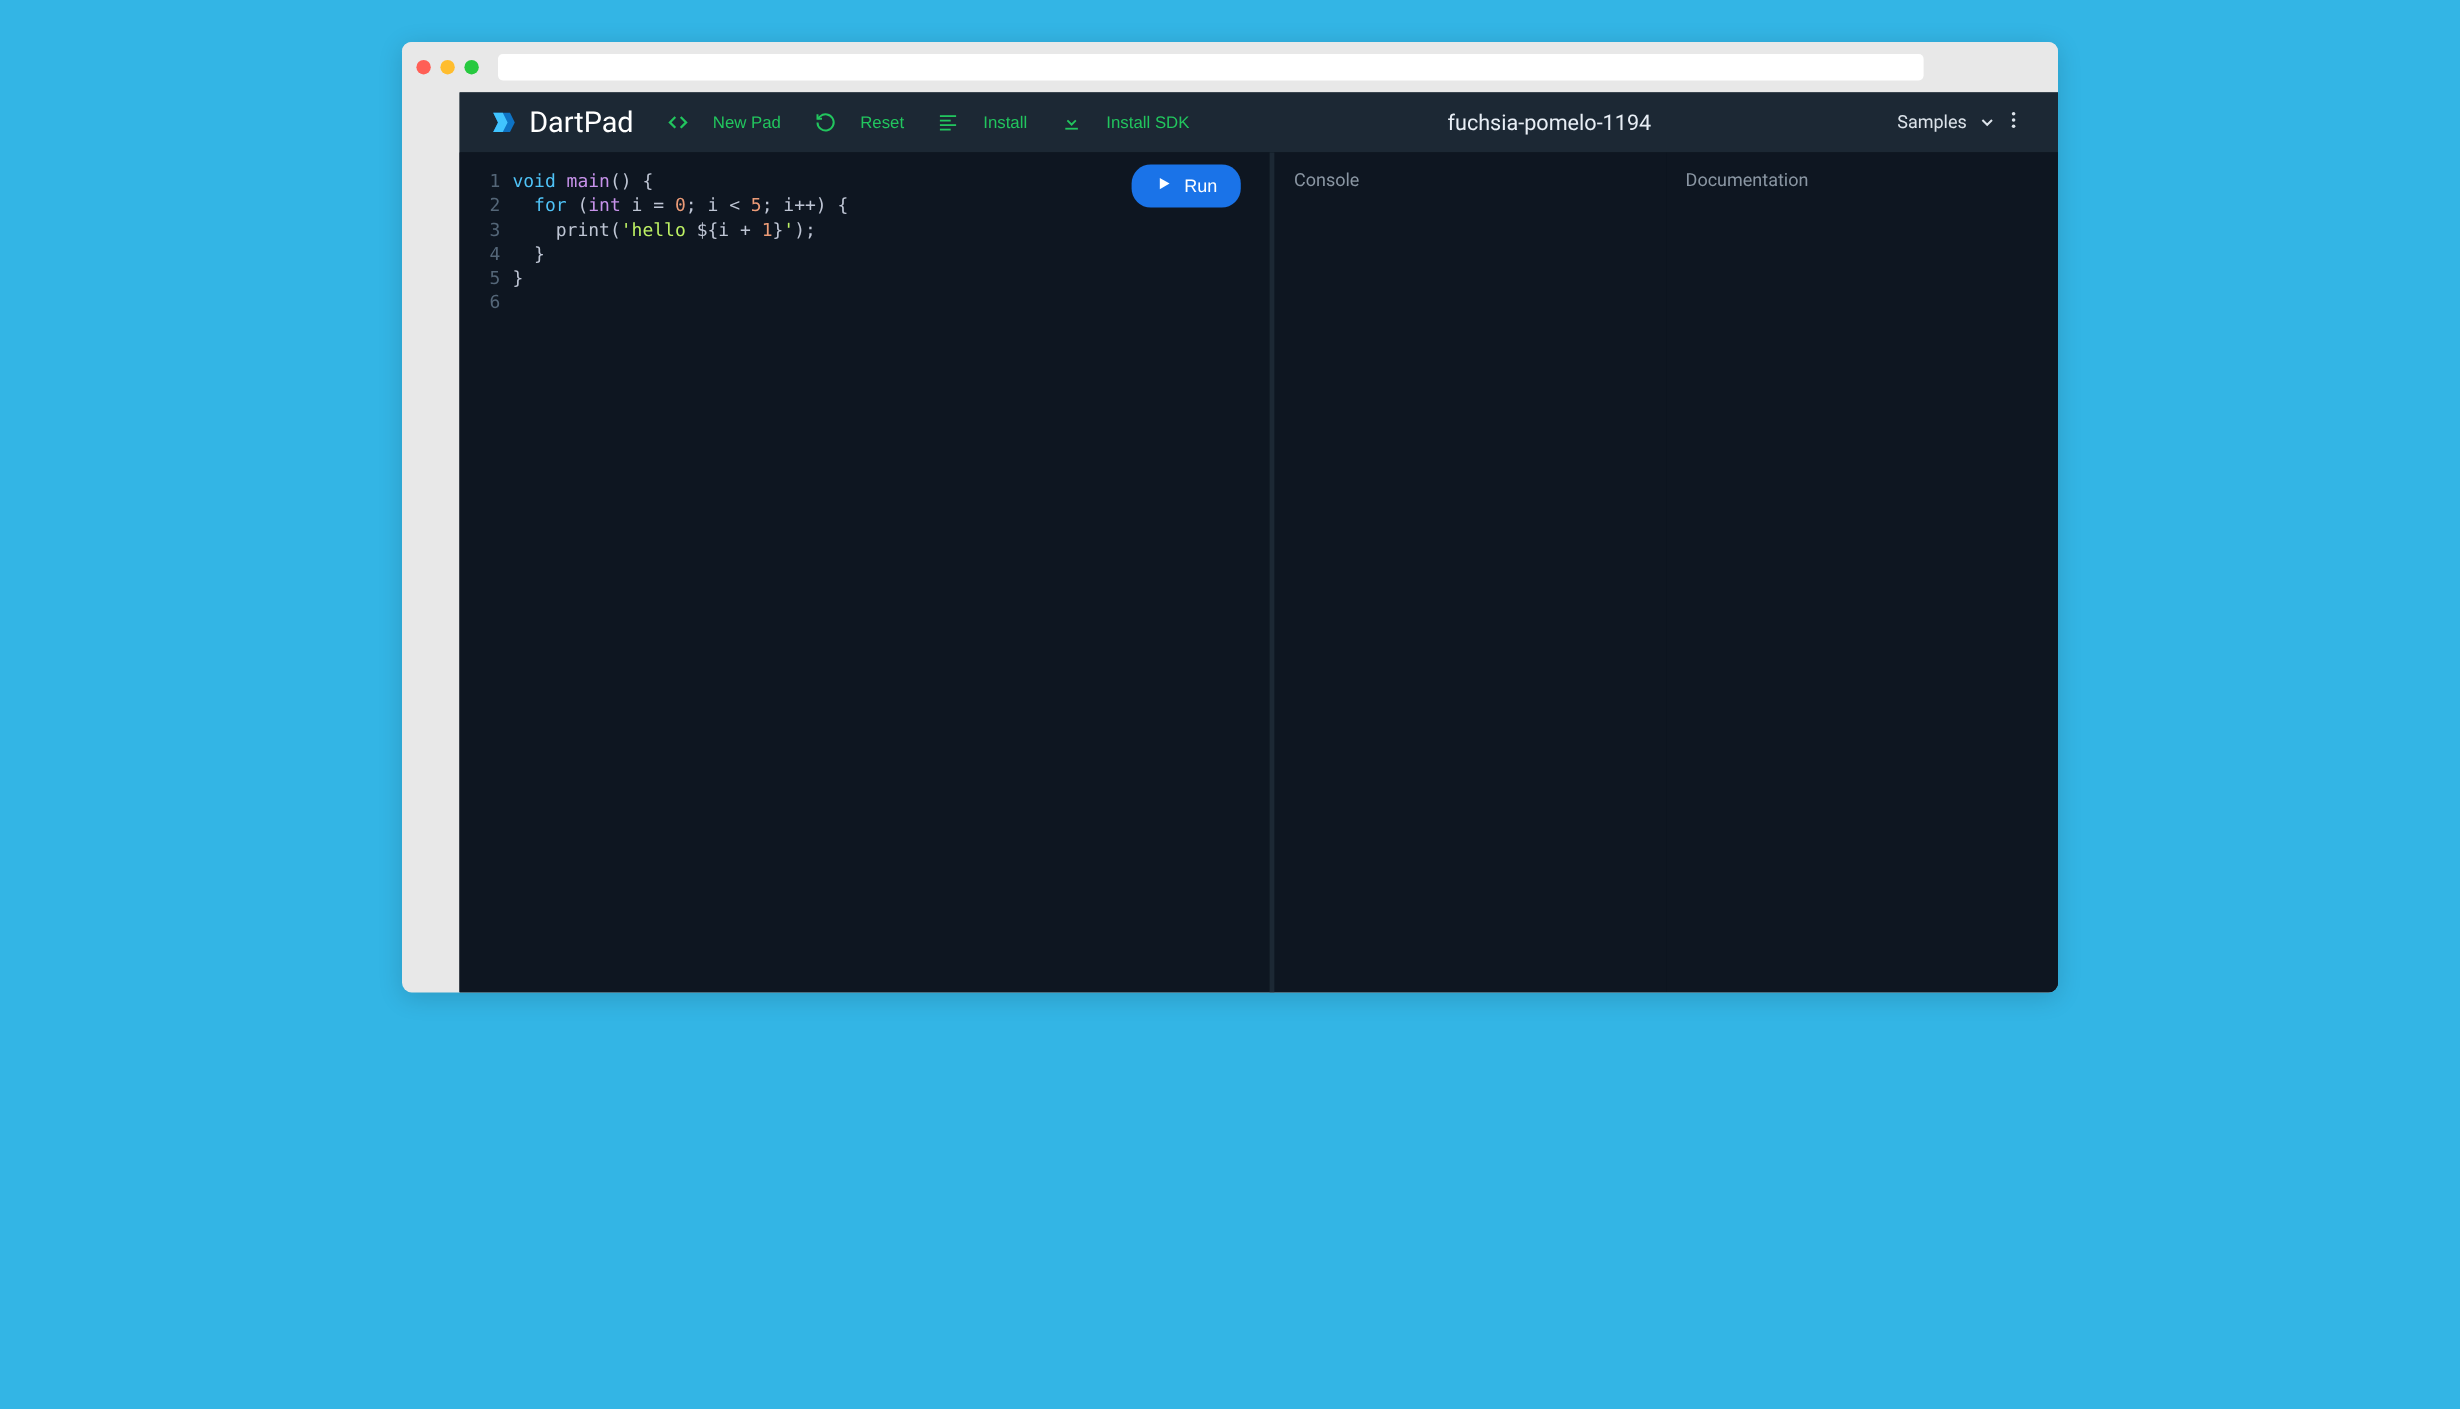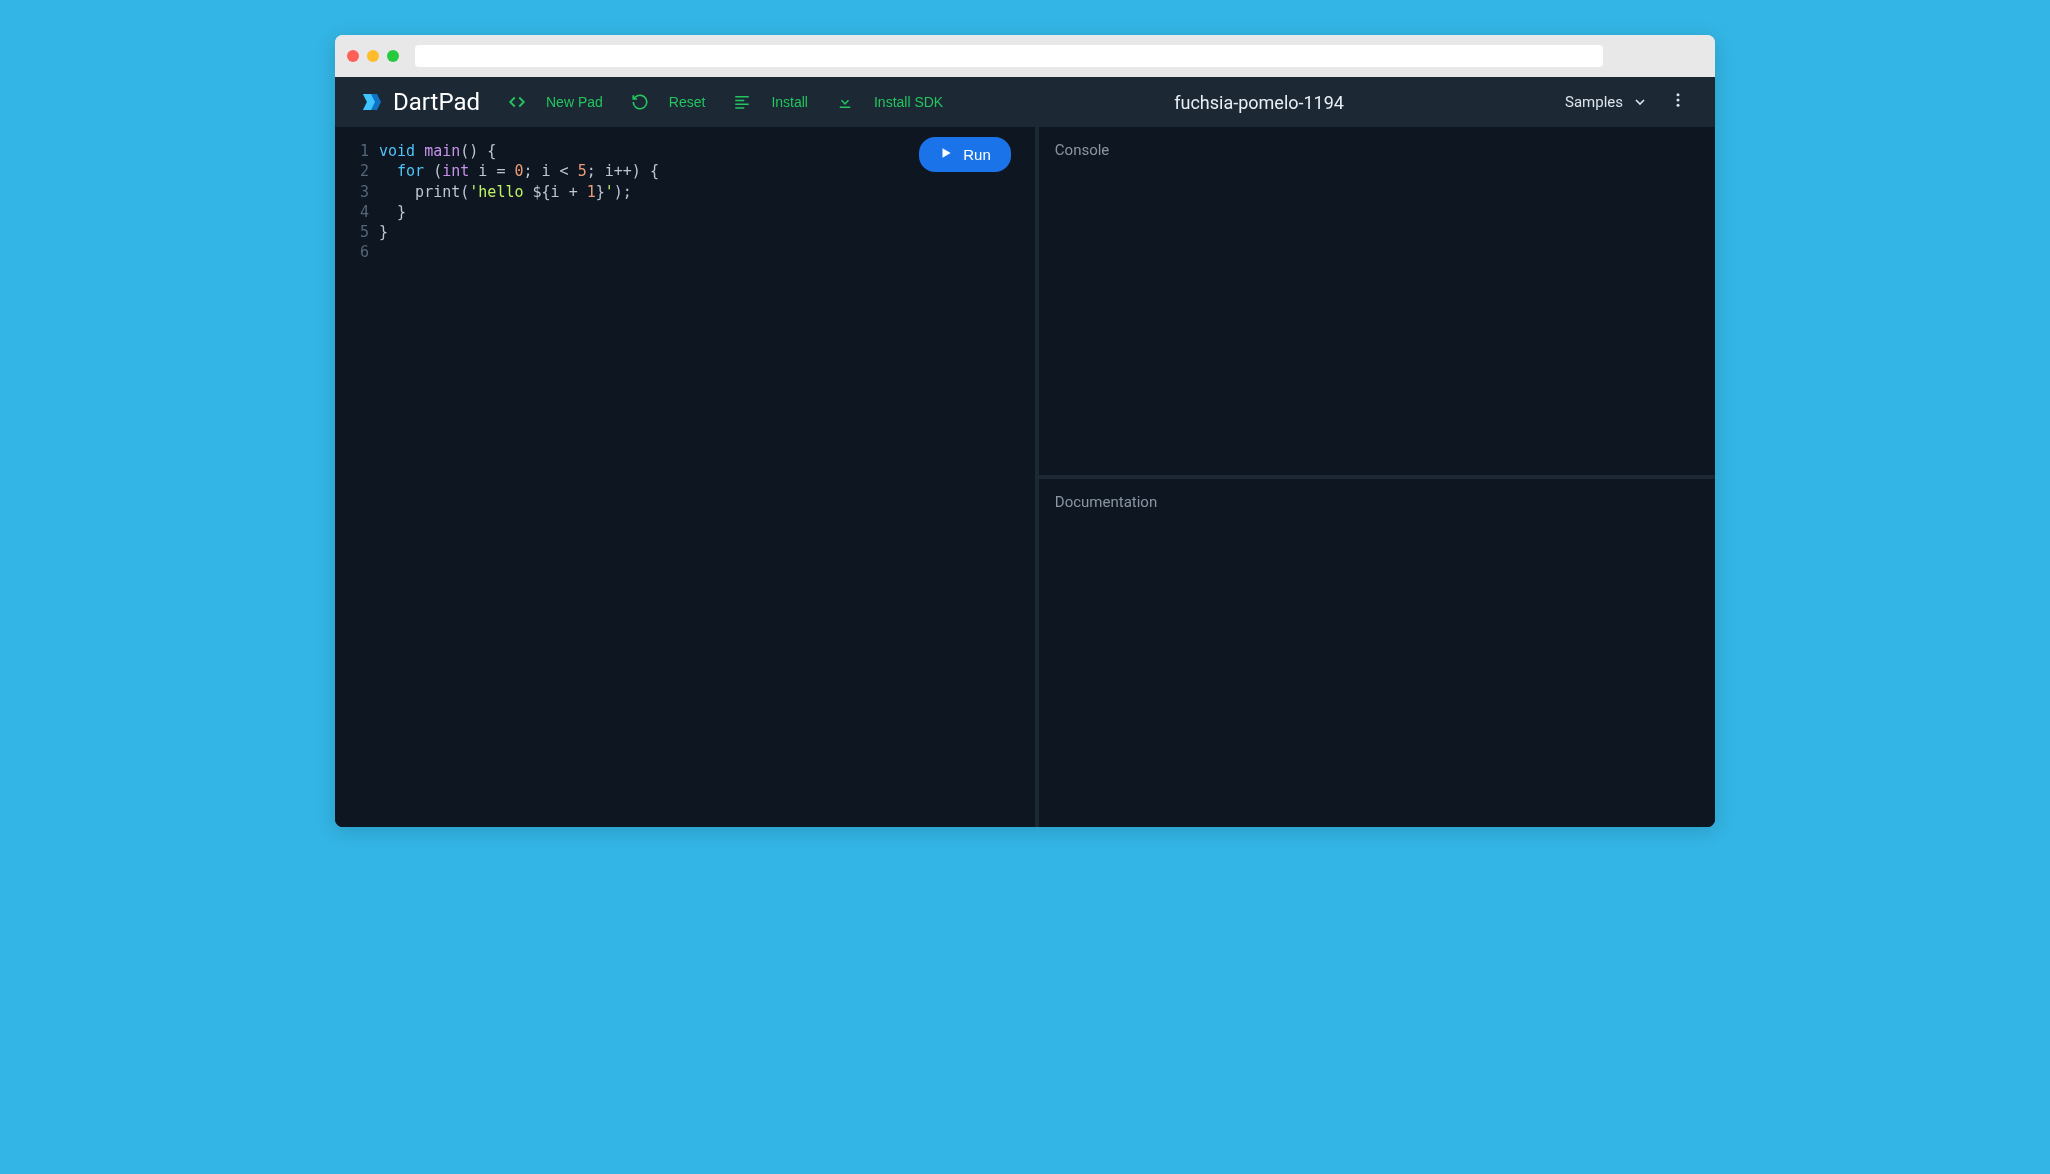--- a/index.html
+++ b/index.html
@@ -44,20 +44,21 @@
       flex: 1;
       background: #fff;
       height: 22px;
       border-radius: 4px;
       margin-left: 8px;
       margin-right: 100px;
     }
     .app {
       background: #1c2834;
       color: #fff;
+      margin-left: 48px;
     }
     .navbar {
       display: flex;
       align-items: center;
       padding: 10px 24px;
       gap: 8px;
       background: #1c2834;
     }
     .logo-box {
       display: flex;
@@ -95,21 +96,20 @@
     .title-center {
       flex: 1;
       text-align: center;
       font-size: 18px;
       color: #e8eef5;
       font-weight: 400;
     }
     .nav-right {
       display: flex;
       align-items: center;
-      gap: 16px;
     }
     .samples-btn {
       display: flex;
       align-items: center;
       gap: 8px;
       color: #dce3ea;
       font-size: 15px;
       cursor: pointer;
     }
     .more-btn {
@@ -168,21 +168,20 @@
     .fn { color: #c792ea; }
     .type { color: #c792ea; }
     .num { color: #ec9b77; }
     .str { color: #bef264; }
     .interp { color: #bec5d4; }
     .plain { color: #bec5d4; }
     .paren { color: #bec5d4; }
     .right-side {
       width: 49%;
       display: flex;
-      flex-direction: column;
     }
     .panel {
       flex: 1;
       background: #0e1621;
       padding: 14px 16px;
     }
     .panel-title {
       color: #8a96a3;
       font-size: 15px;
       font-weight: 400;

